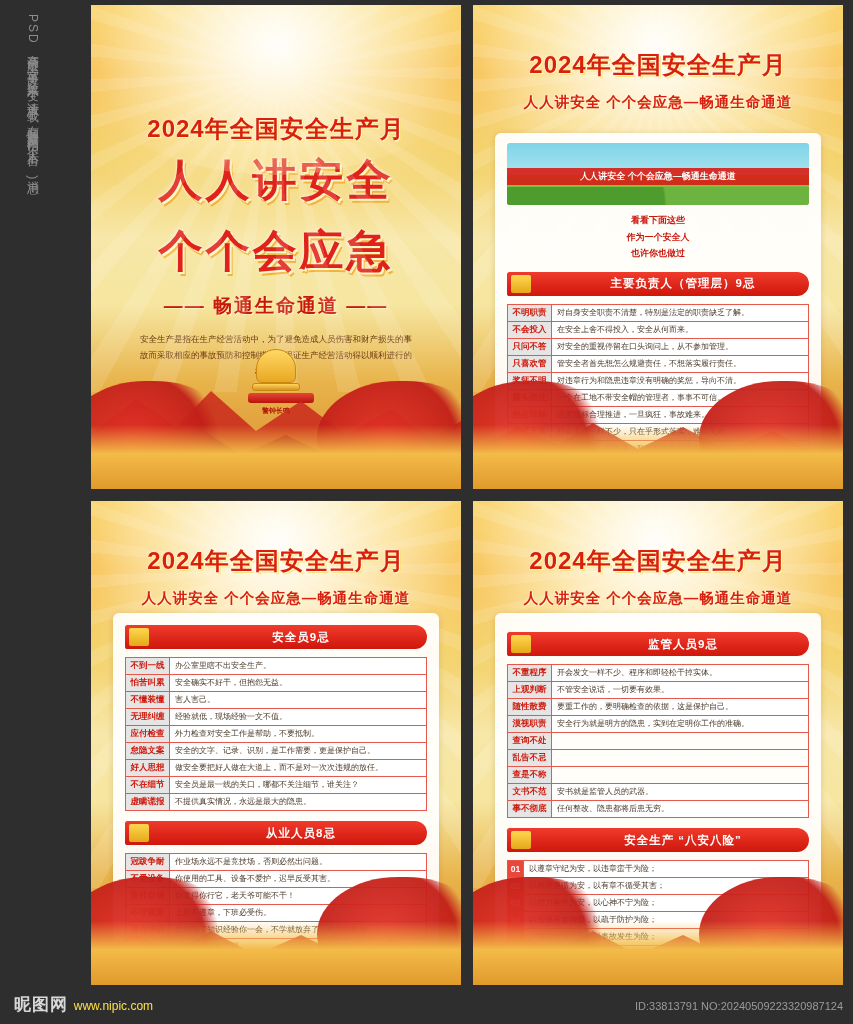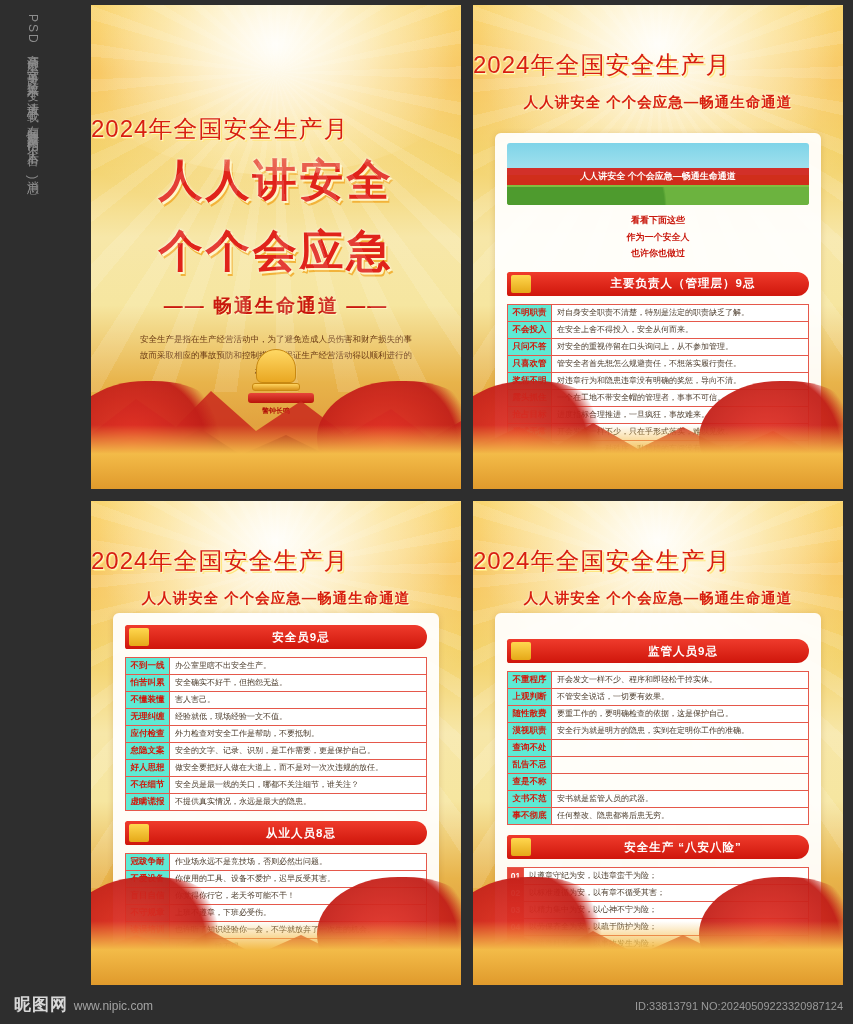--- a/index.html
+++ b/index.html
@@ -25,21 +25,21 @@
 
   
   .bottom-bar {
     position: absolute; left: 0; bottom: 0; width: 853px; height: 36px;
     background: #2e2e2e; color: #9a9a9a;
   }
   .brand {
     position: absolute; left: 14px; top: 5px;
     font-size: 17px; color: #d8d8d8; font-weight: bold; letter-spacing: 1px;
   }
-  .brand .small { font-size: 12px; color: #a3a3a3; font-weight: normal; letter-spacing: 0; }
+  .brand .small { font-size: 12px; color: #fde047; font-weight: normal; letter-spacing: 0; }
   .idtext { position: absolute; right: 10px; top: 12px; font-size: 11px; color: #9a9a9a; }
 
   
   .grid {
     position: absolute; left: 91px; top: 5px;
     width: 752px; height: 985px;
     display: grid;
     grid-template-columns: 370px 370px;
     grid-template-rows: 484px 484px;
     gap: 12px;
@@ -77,21 +77,21 @@
   }
   .peony.left { left: -26px; }
   .peony.right { right: -26px; }
   .ribbon {
     position: absolute; bottom: 0; left: 0; width: 100%; height: 64px;
     background: linear-gradient(180deg, rgba(255,205,90,0) 0%, #f3bb48 45%, #e09a2c 100%);
   }
 
   
   .h-main {
-    position: relative; text-align: left; font-weight: normal;
+    position: relative; text-align: center; font-weight: bold;
     color: #d81f10;
     text-shadow: 1px 1px 0 #fff9c4, 2px 2px 0 #ffe680, 0 0 2px #fff;
     letter-spacing: 1px;
   }
   .h-sub {
     position: relative; text-align: center; font-weight: bold; color: #d81f10;
     text-shadow: 1px 1px 0 #fff7c0, 0 0 2px #fff;
   }
 
   
@@ -192,21 +192,21 @@
     display: flex; align-items: stretch;
     border: 1px solid #e5584b; border-top: none;
     min-height: 17px;
   }
   .rows .row:first-child { border-top: 1px solid #e5584b; }
   .row .key {
     width: 44px; flex: 0 0 44px;
     color: #d01a0d; font-weight: bold; font-size: 8.5px;
     display: flex; align-items: center; justify-content: center;
     border-right: 1px solid #e5584b;
-    background: #5eead4;
+    background: #e5e5e5;
     letter-spacing: 0;
   }
   .row .val {
     flex: 1; font-size: 8px; color: #4a3a2a; line-height: 1.5;
     display: flex; align-items: center; padding: 2px 5px;
     background: #fff;
   }
   .row.num .key { width: 16px; flex: 0 0 16px; color: #fff; background: #e8473a; }
 
   
@@ -461,21 +461,21 @@
     </div>
 
     <div class="poster">
       <div class="rays"></div>
       <div class="glow-top"></div>
 
       <div class="h-main p-title">2024年全国安全生产月</div>
       <div class="h-sub p-sub">人人讲安全 个个会应急—畅通生命通道</div>
 
       <div class="card" style="top:112px; bottom:22px;">
-        <div class="sec" style="margin-top:16px;">
+        <div class="sec" style="margin-top:9px;">
           <div class="badge"></div>
           <div class="sec-label">监管人员9忌</div>
         </div>
         <div class="rows">
           <div class="row">
               <div class="key">不重程序</div>
               <div class="val">开会发文一样不少、程序和即轻松干掉实体。</div>
             </div>
           <div class="row">
               <div class="key">上观判断</div>

